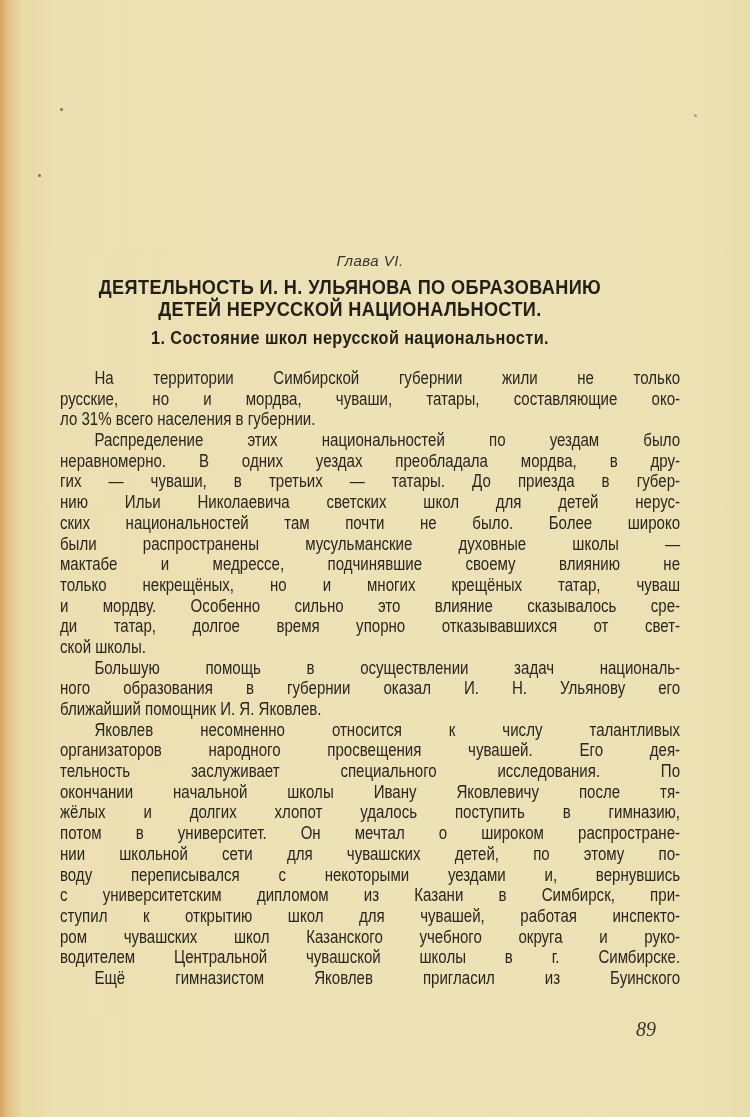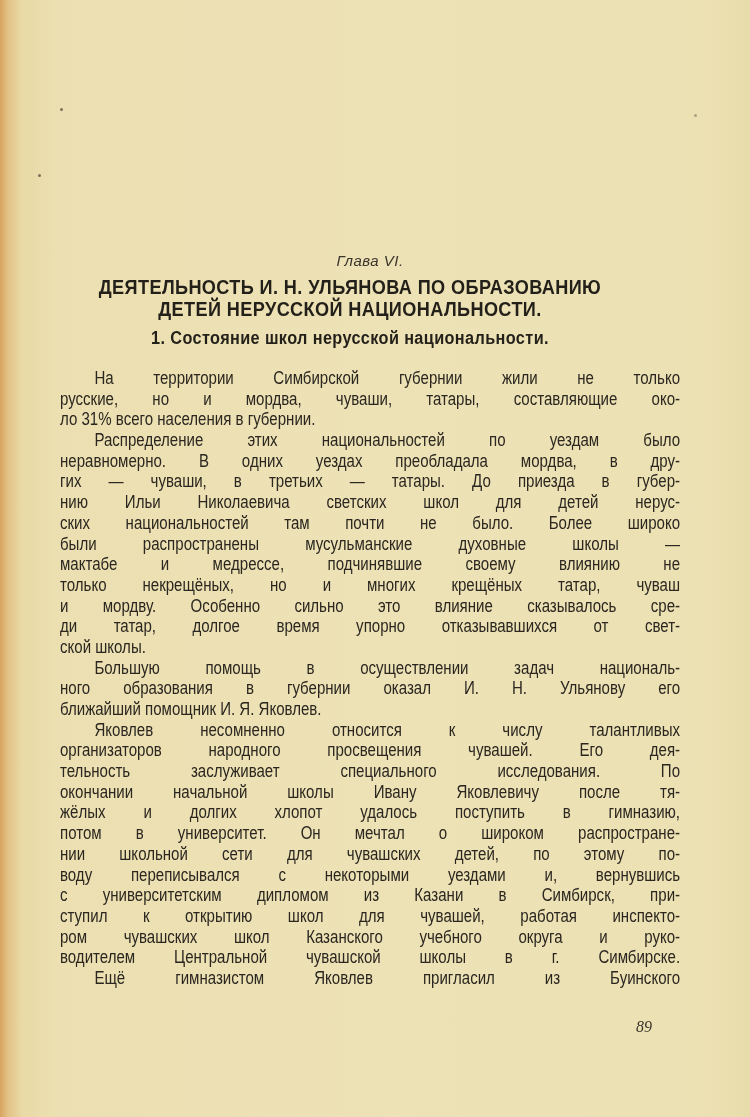--- a/index.html
+++ b/index.html
@@ -88,21 +88,21 @@
     }
     .line.last {
       text-align-last: left;
     }
     .page-number {
       position: absolute;
       top: 1018px;
       left: 636px;
       font-family: "Liberation Serif", serif;
       font-style: italic;
-      font-size: 16px;
+      font-size: 20px;
       color: #3a352c;
     }
     .spot {
       position: absolute;
       width: 3px; height: 3px;
       border-radius: 50%;
       background: #4b4338;
       opacity: 0.7;
     }
   </style>

